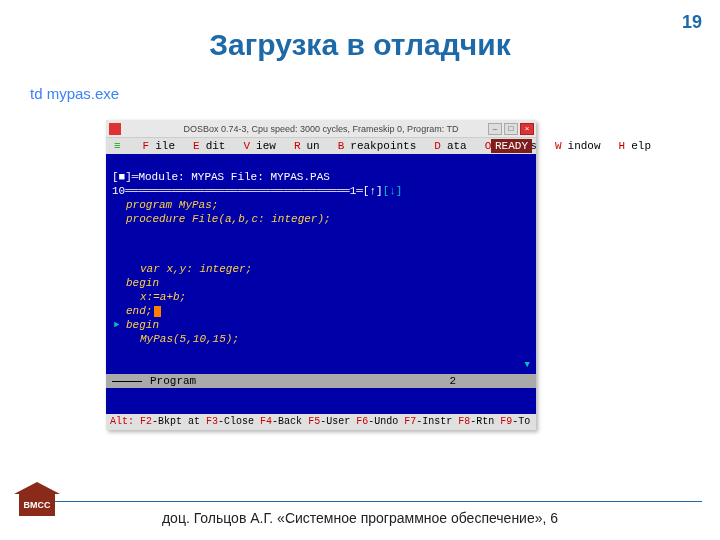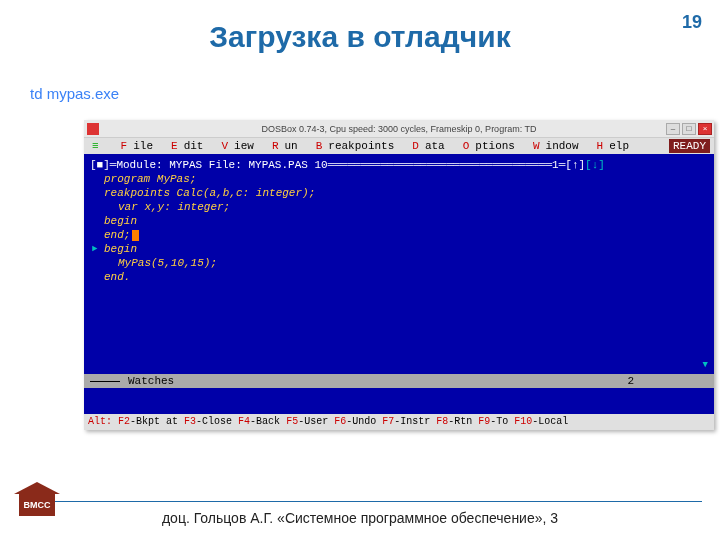--- a/index.html
+++ b/index.html
@@ -1,32 +1,32 @@
 <!DOCTYPE html>
 <html><head>
 <meta charset="utf-8">
 <style>
   * { margin:0; padding:0; box-sizing:border-box; }
   body { width:720px; height:540px; background:#fff; font-family:Arial,sans-serif; position:relative; overflow:hidden; }
   .page-number { position:absolute; top:12px; right:18px; color:#1e6aa8; font-weight:bold; font-size:18px; }
-  .title { text-align:center; color:#1e6aa8; font-size:30px; margin-top:20px; }
+  .title { text-align:center; color:#1e6aa8; font-size:30px; margin-top:28px; }
   .cmd { position:absolute; top:85px; left:30px; font-size:15px; color:#3b82f6; }
-  .dosbox { position:absolute; top:120px; left:84px; width:630px; background:#f0f0f0; box-shadow:2px 2px 4px rgba(0,0,0,.3); }
+  .dosbox { position:absolute; top:120px; left:106px; width:430px; background:#f0f0f0; box-shadow:2px 2px 4px rgba(0,0,0,.3); }
   .dosbox-titlebar { background:#e8e8e8; height:18px; display:flex; align-items:center; justify-content:center; font-size:9px; color:#444; position:relative; border-bottom:1px solid #ccc; }
   .dosbox-titlebar .wicon { position:absolute; left:3px; width:12px; height:12px; background:#d33; }
   .dosbox-titlebar .wbtns { position:absolute; right:2px; display:flex; gap:2px; }
   .dosbox-titlebar .wbtn { width:14px; height:12px; background:#ddd; border:1px solid #aaa; font-size:8px; text-align:center; line-height:10px; }
   .dosbox-titlebar .wbtn.close { background:#d33; color:#fff; border-color:#a22; }
   .td { background:#0000a8; font-family:"Courier New",monospace; font-size:11px; line-height:14px; color:#ccc; }
   .td-menu { background:#e0e0e0; color:#000; padding:1px 4px; display:flex; gap:0; position:relative; }
   .td-menu span { padding:0 6px; }
   .td-menu .hot { color:#c00; }
   .td-menu .ready { position:absolute; right:4px; background:#7f1d1d; color:#fff; padding:0 4px; }
   .td-menu .sys { color:#0a0; padding:0 4px; }
-  .td-body { padding:4px 6px; min-height:220px; position:relative; }
+  .td-body { padding:16px 6px; min-height:220px; position:relative; }
   .module-line { color:#fff; }
   .module-line .frame { color:#fff; }
   .code { color:#ffd040; padding-left:14px;font-style:italic; }
   .cursor { display:inline-block; width:7px; height:11px; background:#ff8000; vertical-align:middle; margin-left:2px; }
   .arrow-line::before { content:"►"; color:#00c0c0; position:absolute; left:2px; font-size:9px; }
   .watches-bar { background:#aaa; color:#000; padding:0 4px; display:flex; position:relative; }
   .watches-bar .lbl { margin-left:40px; }
   .watches-bar .num { position:absolute; right:80px; }
   .watches-bar::before,.watches-bar::after { content:""; position:absolute; top:50%; height:1px; background:#000; }
   .watches-bar::before { left:6px; width:30px; }
@@ -67,46 +67,46 @@
       <span class="ready">READY</span>
     </div>
 
     <div class="td-body">
       <div class="module-line">
         <span class="frame">[■]═</span><span>Module: MYPAS File: MYPAS.PAS 10</span><span class="frame">══════════════════════════════════</span><span>1═[↑]</span><span style="color:#00c0c0">[↓]</span>
       </div>
       <div id="code-lines">
           <div class="code" style="position: relative; padding-left: 14px;">program MyPas;</div>
           <div class="code" style="position: relative; padding-left: 14px;"></div>
-          <div class="code" style="position: relative; padding-left: 14px;">reakpoints Calc(a,b,c: integer);</div>
-          <div class="code" style="position: relative; padding-left: 28px;">var x,y: integer;</div>
+          <div class="code" style="position: relative; padding-left: 14px;">procedure File(a,b,c: integer);</div>
+          <div class="code" style="position: relative; padding-left: 28px; margin-top: 36px;">var x,y: integer;</div>
           <div class="code" style="position: relative; padding-left: 14px;">begin</div>
+          <div class="code" style="position: relative; padding-left: 28px;">x:=a+b;</div>
           <div class="code" style="position: relative; padding-left: 14px; display: flex; ">
             <span>end;</span>
             <span style="margin-right: 60px;"><span class="cursor"></span></span>
           </div>
           <div class="code" style="position: relative; padding-left: 14px;"></div>
           <div class="code arrow-line" style="position: relative; padding-left: 14px;">begin</div>
           <div class="code" style="position: relative; padding-left: 28px;">MyPas(5,10,15);</div>
-          <div class="code" style="position: relative; padding-left: 14px;">end.</div>
         </div>
       <div class="scroll-arrow" style="bottom:2px">▼</div>
     </div>
 
     <div class="watches-bar">
-      <span class="lbl">Watches</span>
+      <span class="lbl">Program</span>
       <span class="num">2</span>
     </div>
     <div class="watches-strip"></div>
 
     <div class="td-status">
       <span class="alt">Alt:</span>
       <span id="status-keys"><span class="fkey"> F2</span><span class="flbl">-Bkpt at</span><span class="fkey"> F3</span><span class="flbl">-Close</span><span class="fkey"> F4</span><span class="flbl">-Back</span><span class="fkey"> F5</span><span class="flbl">-User</span><span class="fkey"> F6</span><span class="flbl">-Undo</span><span class="fkey"> F7</span><span class="flbl">-Instr</span><span class="fkey"> F8</span><span class="flbl">-Rtn</span><span class="fkey"> F9</span><span class="flbl">-To</span><span class="fkey"> F10</span><span class="flbl">-Local</span></span>
     </div>
   </div>
 </div>
 
 <div class="footer-line"></div>
 <div class="logo">
   <div class="logo-roof"></div>
   <div class="logo-body">ВМСС</div>
 </div>
-<div class="footer-text">доц. Гольцов А.Г.  «Системное программное обеспечение», 3</div>
+<div class="footer-text">доц. Гольцов А.Г.  «Системное программное обеспечение», 6</div>
 
 </body></html>

